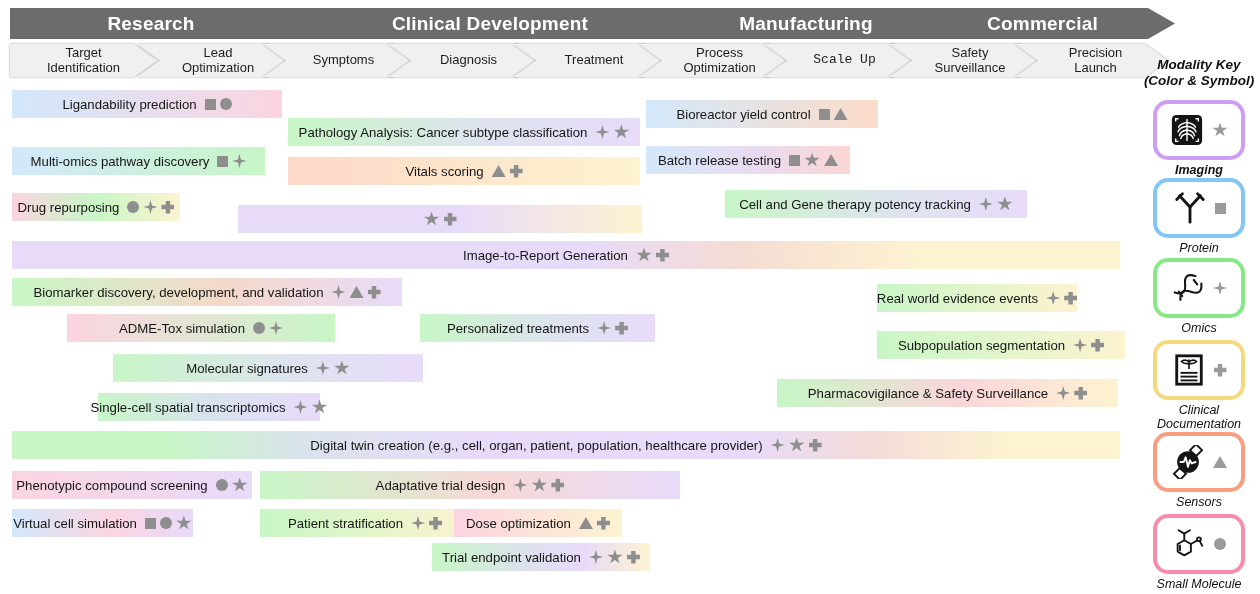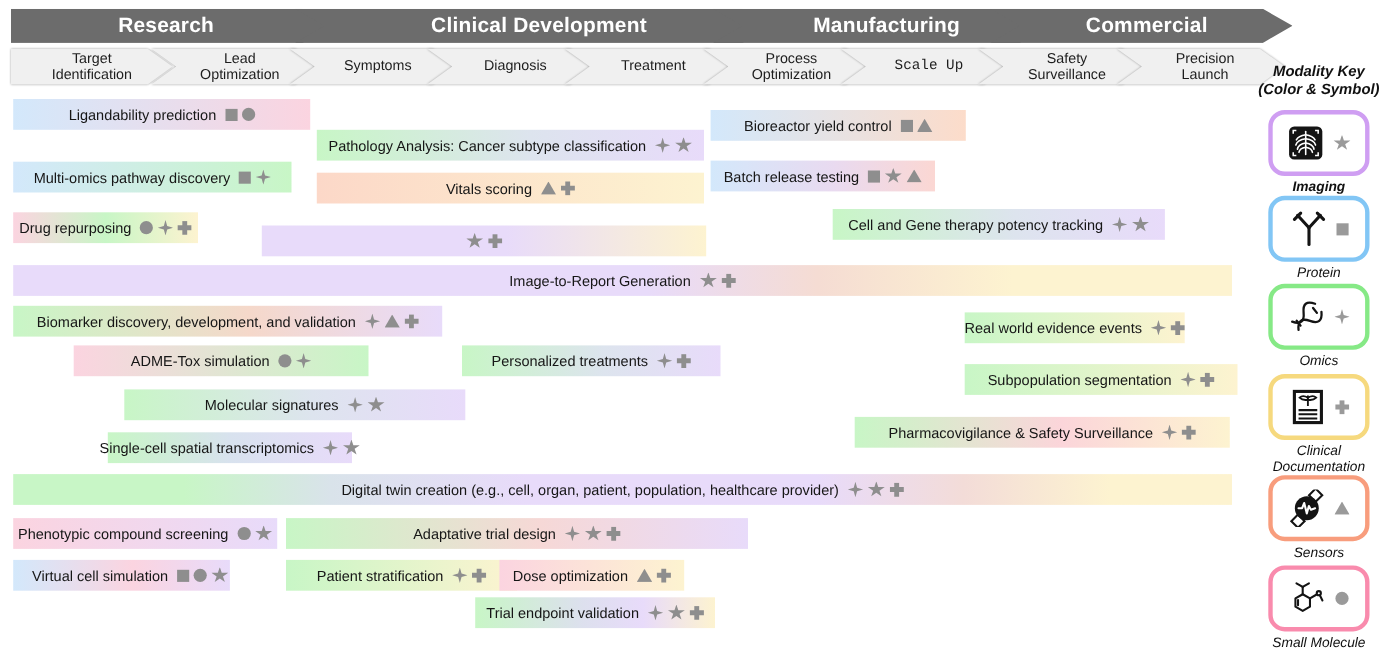--- a/index.html
+++ b/index.html
@@ -128,21 +128,21 @@
           <span class="sym sym-diamond"></span>
         </span>
       </div>
       <div class="bar" style="left: 288px; top: 157px; width: 352px; background: linear-gradient(90deg, rgb(252, 216, 200), rgb(253, 243, 208));">
         <span class="bar-label">Vitals scoring</span>
         <span class="syms">
           <span class="sym sym-triangle"></span>
           <span class="sym sym-plus"></span>
         </span>
       </div>
-      <div class="bar" style="left: 725px; top: 190px; width: 302px; background: linear-gradient(90deg, rgb(200, 246, 198), rgb(221, 228, 238) 55%, rgb(232, 219, 250)); margin-left: 32px;">
+      <div class="bar" style="left: 725px; top: 190px; width: 302px; background: linear-gradient(90deg, rgb(200, 246, 198), rgb(221, 228, 238) 55%, rgb(232, 219, 250));">
         <span class="bar-label">Cell and Gene therapy potency tracking</span>
         <span class="syms">
           <span class="sym sym-diamond"></span>
           <span class="sym sym-star"></span>
         </span>
       </div>
       <div class="bar" style="left: 12px; top: 193px; width: 168px; background: linear-gradient(90deg, rgb(251, 212, 224), rgb(200, 246, 198) 50%, rgb(253, 243, 208));">
         <span class="bar-label">Drug repurposing</span>
         <span class="syms">
           <span class="sym sym-circle"></span>
@@ -236,21 +236,21 @@
         </span>
       </div>
       <div class="bar" style="left: 260px; top: 471px; width: 420px; background: linear-gradient(90deg, rgb(200, 246, 198), rgb(246, 216, 214) 55%, rgb(232, 219, 250));">
         <span class="bar-label">Adaptative trial design</span>
         <span class="syms">
           <span class="sym sym-diamond"></span>
           <span class="sym sym-star"></span>
           <span class="sym sym-plus"></span>
         </span>
       </div>
-      <div class="bar" style="left: 12px; top: 509px; width: 181px; background: linear-gradient(90deg, rgb(211, 232, 251), rgb(251, 212, 224) 55%, rgb(232, 219, 250)); padding-left: 16px;">
+      <div class="bar" style="left: 12px; top: 509px; width: 181px; background: linear-gradient(90deg, rgb(211, 232, 251), rgb(251, 212, 224) 55%, rgb(232, 219, 250));">
         <span class="bar-label">Virtual cell simulation</span>
         <span class="syms">
           <span class="sym sym-square"></span>
           <span class="sym sym-circle"></span>
           <span class="sym sym-star"></span>
         </span>
       </div>
       <div class="bar" style="left: 260px; top: 509px; width: 210px; background: linear-gradient(90deg, rgb(200, 246, 198), rgb(253, 243, 208));">
         <span class="bar-label">Patient stratification</span>
         <span class="syms">

